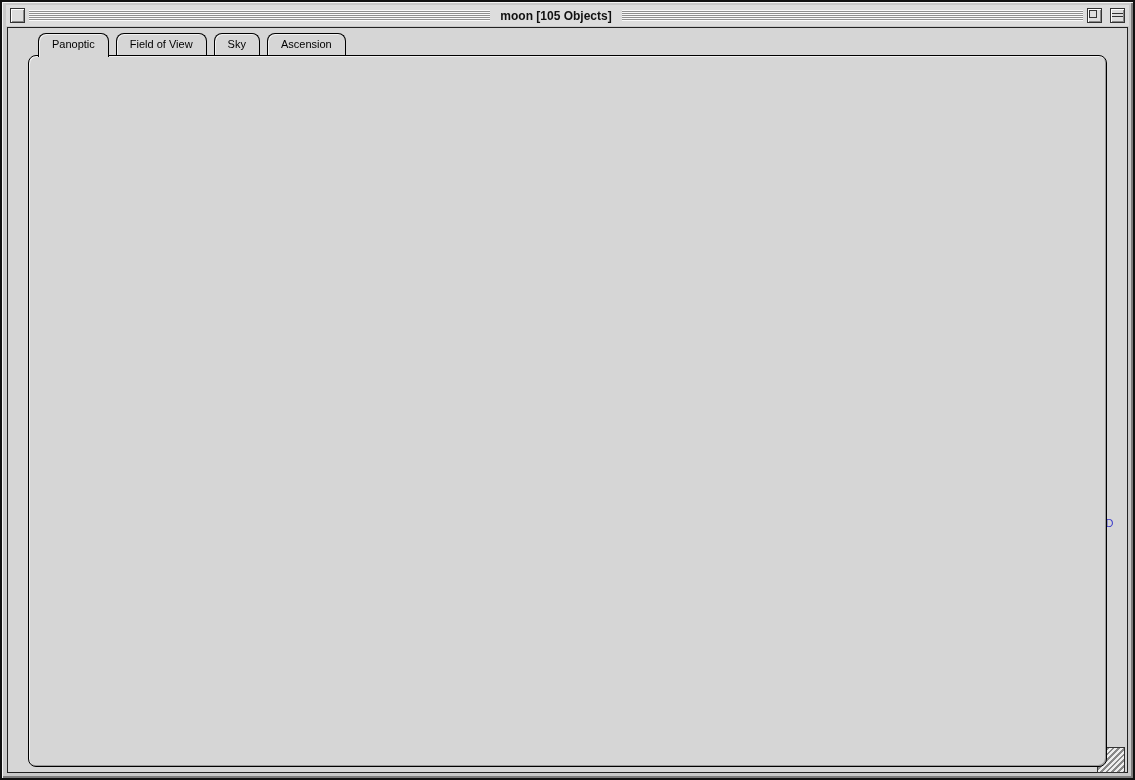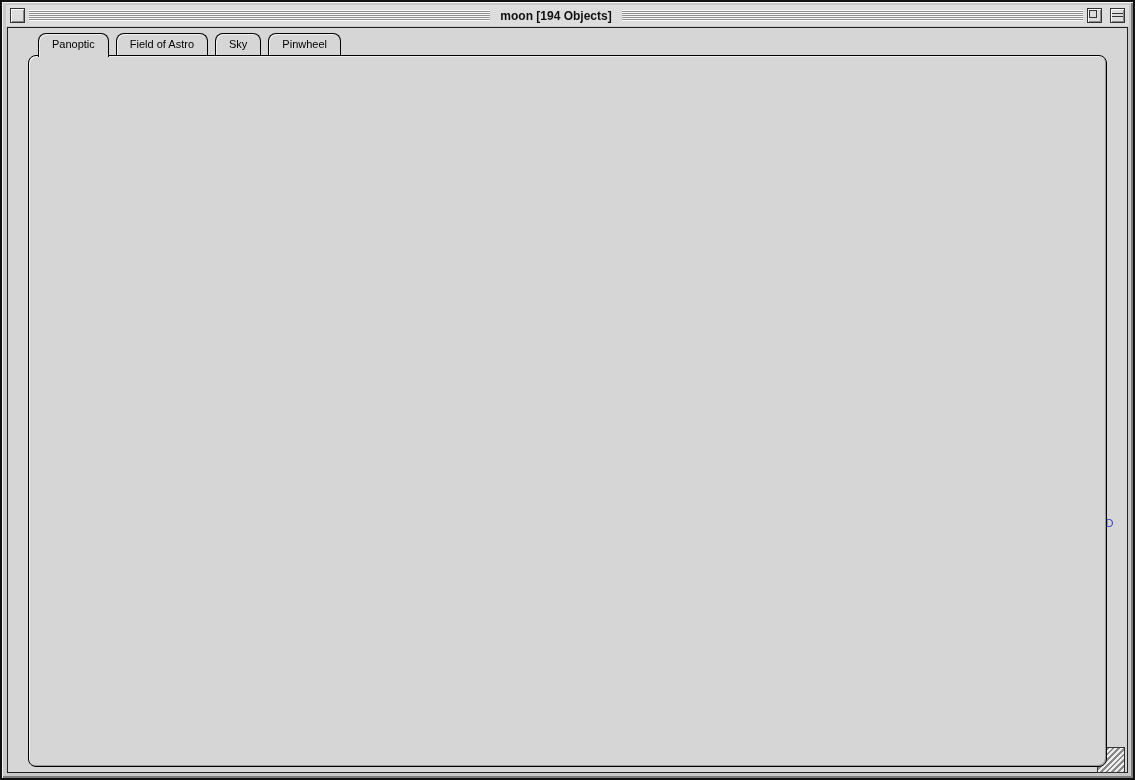--- a/index.html
+++ b/index.html
@@ -119,33 +119,33 @@
 </style>
 </head>
 <body>
 
 <div class="page">
   <div class="winframe"></div>
 
   <div class="titlebar">
     <div class="wbox" style="margin-left:4px"></div>
     <div class="stripes"></div>
-    <div class="wtitle">moon [194 Objects]</div>
+    <div class="wtitle">moon [105 Objects]</div>
     <div class="stripes"></div>
     <div class="wbox zoom"></div>
     <div class="wbox shade"></div>
   </div>
 
   <div class="content"></div>
 
   <div class="tabrow">
     <div class="tab active">Panoptic</div>
-    <div class="tab">Field of Astro</div>
+    <div class="tab">Field of View</div>
     <div class="tab">Sky</div>
-    <div class="tab">Pinwheel</div>
+    <div class="tab">Ascension</div>
   </div>
   <div class="panel"></div>
 
   <div class="abs cb on" style="left:38px;top:64px"></div>
   <div class="abs lbl" style="left:56px;top:65px">Connected to telescope</div>
 
   <div class="abs lbl" style="left:500px;top:64px">Current Telescope:</div>
   <div class="abs popup" style="left:500px;top:78px;width:158px;height:21px">
     <span class="pval">StarFinder 16"</span>
     <span class="stepper">▲<br>▼</span>

